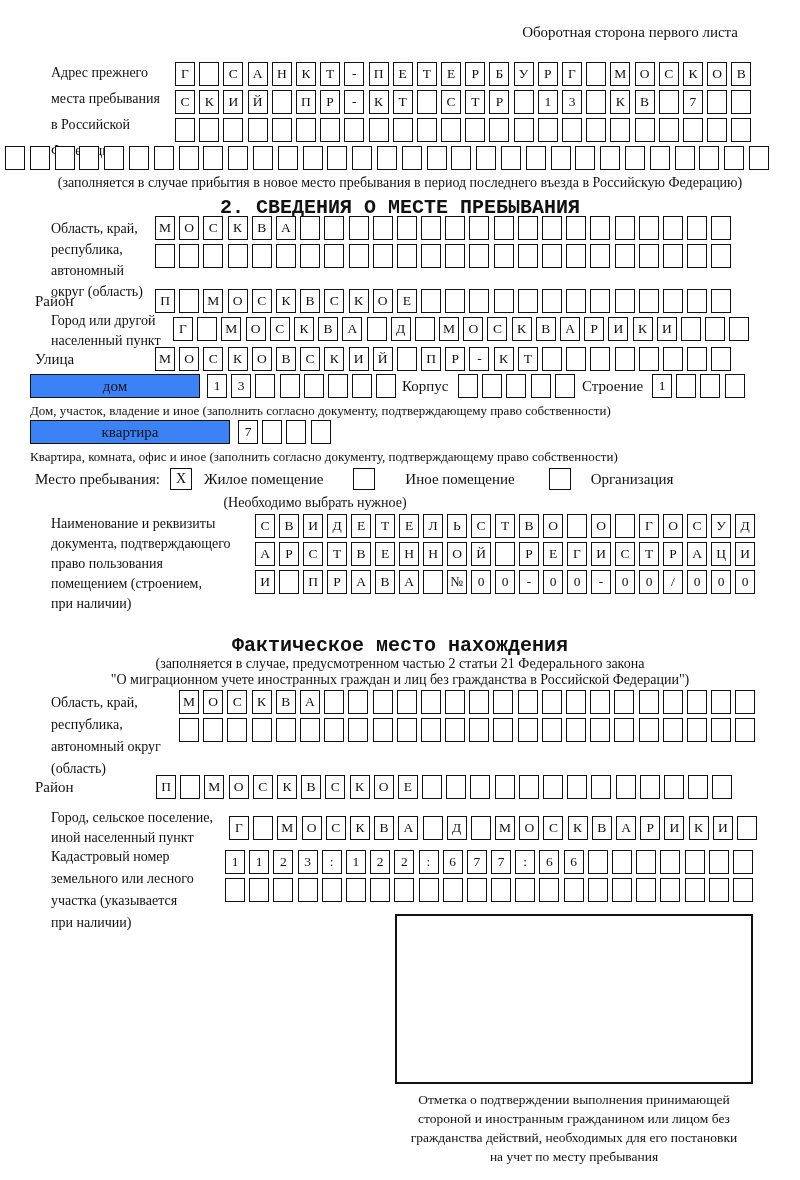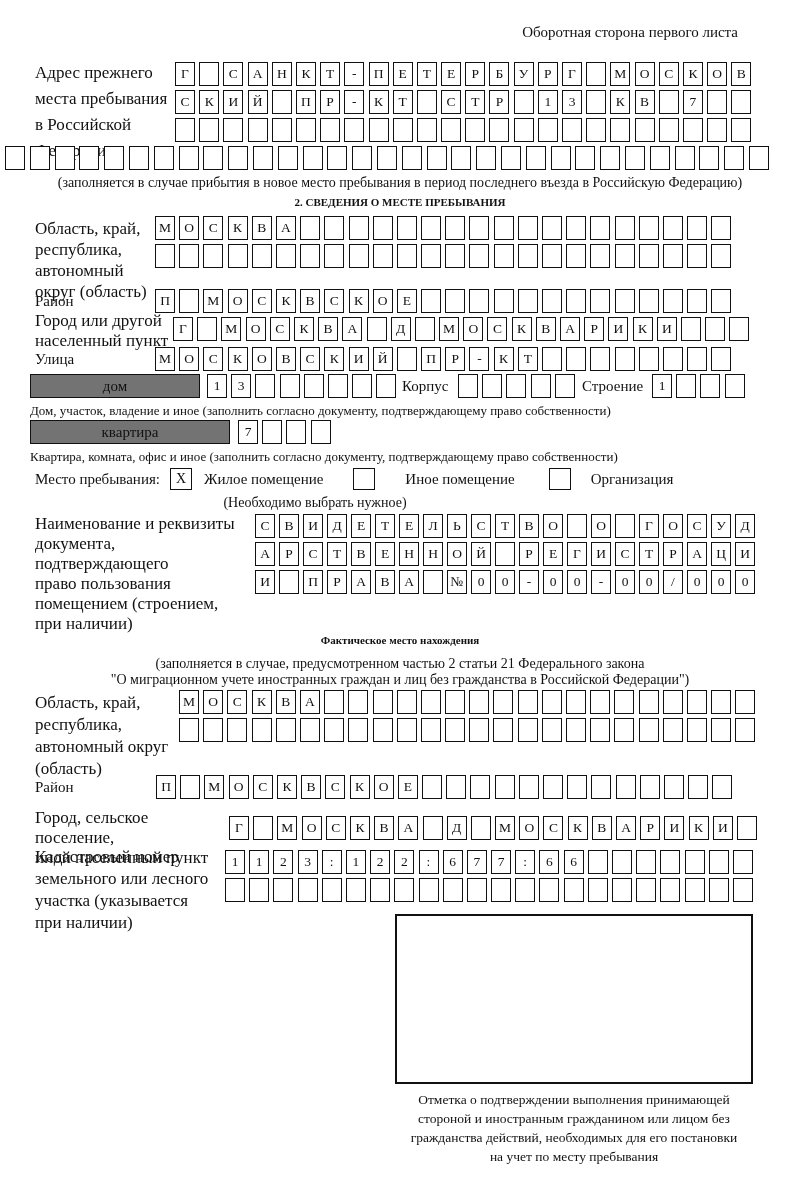--- a/index.html
+++ b/index.html
@@ -3,39 +3,39 @@
 <meta charset="utf-8">
 <style>
   html,body{margin:0;padding:0;background:#888;}
   .page{
     position:relative;width:800px;height:1180px;margin:0 auto;
     background:#ffffff;color:#111;
     font-family:"Liberation Serif","DejaVu Serif",serif;
     overflow:hidden;
   }
   .hdr{position:absolute;top:24px;right:62px;font-size:15px;}
-  .lbl{position:absolute;font-size:17px;line-height:26px;}
+  .lbl{position:absolute;font-size:14px;line-height:26px;margin-left:16px;}
   .lbl.lh21{line-height:21px;}
   .lbl.lh20{line-height:20px;}
   .lbl.lh22{line-height:22px;}
   .inline-lbl{position:absolute;font-size:15px;}
-  .title{position:absolute;left:0;width:100%;text-align:center;font-size:11px;font-weight:bold;}
+  .title{position:absolute;left:0;width:100%;text-align:center;font-size:20px;font-weight:bold;font-family:Liberation Mono, monospace;}
   .caption{position:absolute;left:0;width:100%;text-align:center;font-size:14px;}
   .caption-l{position:absolute;font-size:13px;}
   .cellrow{position:absolute;display:flex;gap:4.2px;}
   .cellrow.gap4{gap:4px;}
   .cellrow.gap48{gap:4.8px;}
   .cell{
     width:20px;height:24px;box-sizing:border-box;border:1.6px solid #111;
     display:flex;align-items:center;justify-content:center;
     font-size:13.5px;background:#fff;flex:0 0 auto;
   }
   .widebox{
     position:absolute;height:24px;box-sizing:border-box;border:1.6px solid #111;
-    display:flex;align-items:center;justify-content:center;font-size:15px;background:#737373;
+    display:flex;align-items:center;justify-content:center;font-size:15px;background:#3b82f6;
   }
   .stayrow{position:absolute;display:flex;align-items:center;font-size:15px;}
   .checkbox{
     width:22px;height:22px;box-sizing:border-box;border:1.6px solid #111;
     display:flex;align-items:center;justify-content:center;font-size:14px;background:#fff;
   }
   .stamp{
     position:absolute;box-sizing:border-box;border:2px solid #111;background:#fff;
   }
   .stampnote{position:absolute;text-align:center;font-size:13.5px;line-height:19px;}

